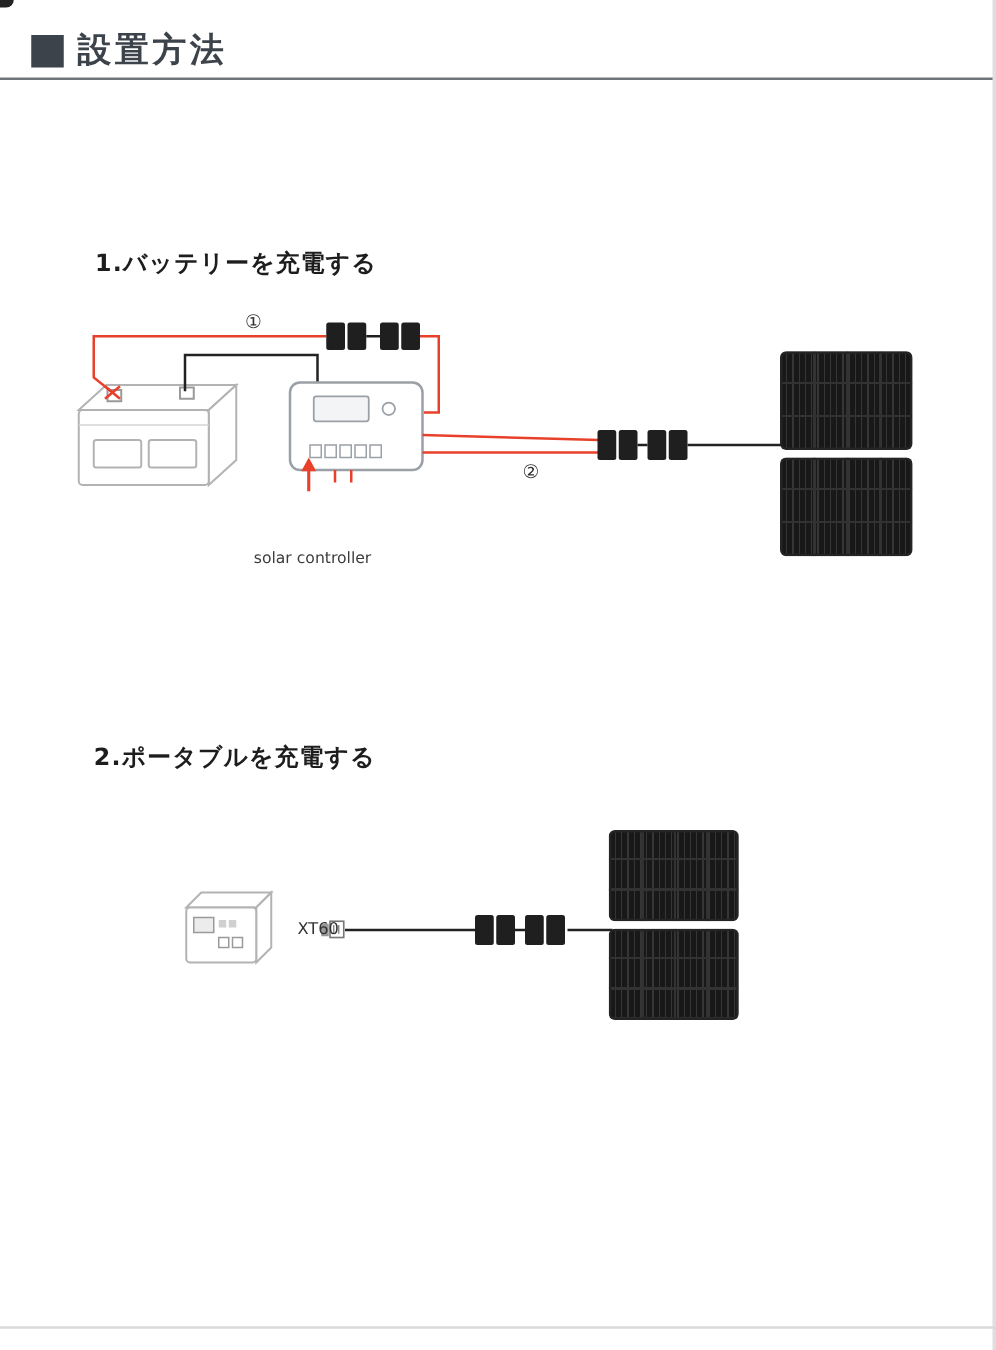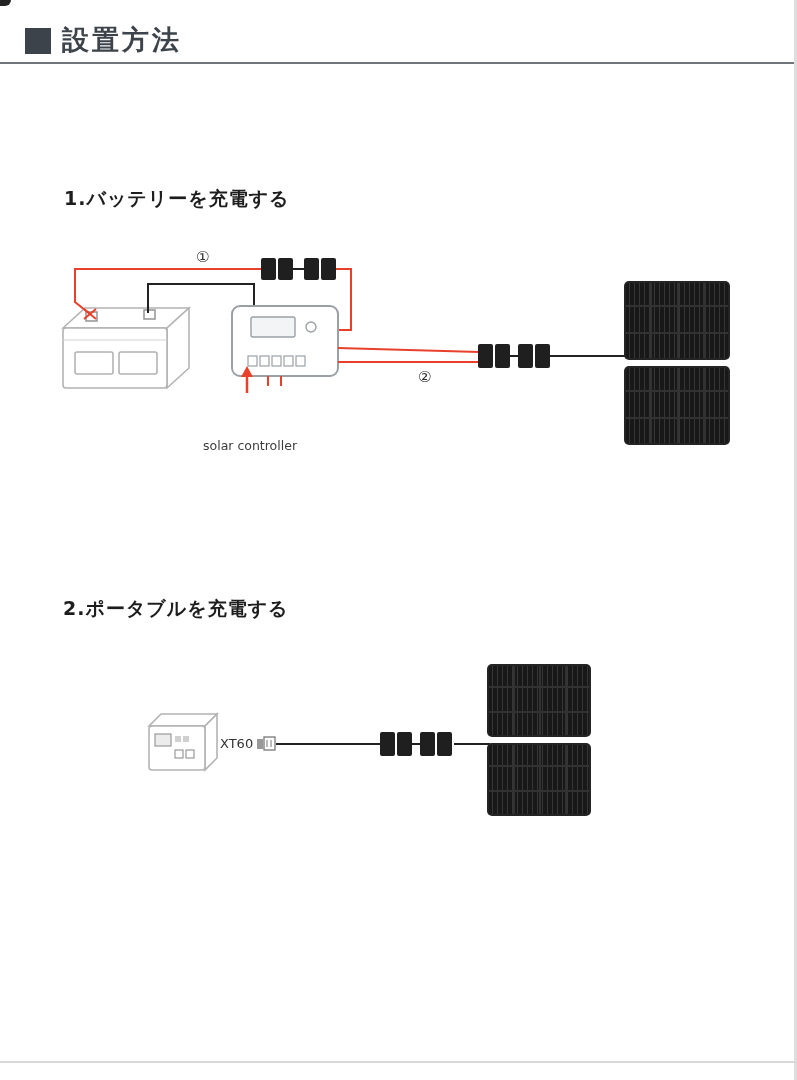--- a/index.html
+++ b/index.html
@@ -12,30 +12,30 @@
     text-align:center;
   }
   .art{position:absolute;left:0;top:0;z-index:1;}
 
   
   .hdr-square{position:absolute;left:25px;top:28px;width:26px;height:26px;background:#3d434b;z-index:3;}
   .page-title{position:absolute;left:62px;top:22px;margin:0;font-size:27px;font-weight:bold;color:#3d434b;letter-spacing:3px;z-index:3;}
   .hdr-rule{position:absolute;left:0;top:62px;width:797px;height:2px;background:#70757c;z-index:3;}
 
   
-  .sec-title{position:absolute;margin:0;font-size:19px;font-weight:bold;color:#1d1d1d;letter-spacing:1px;z-index:3;}
+  .sec-title{position:absolute;margin:12px;font-size:19px;font-weight:bold;color:#1d1d1d;letter-spacing:1px;z-index:3;}
   .s1{left:64px;top:186px;}
-  .s2{left:63px;top:596px;}
+  .s2{left:63px;top:581px;}
 
   
   .lbl{position:absolute;z-index:3;color:#333;}
   .lbl-wire1{left:196px;top:248px;font-size:15px;}
   .lbl-wire2{left:418px;top:368px;font-size:15px;}
   .lbl-controller{left:203px;top:398px;font-size:12.5px;color:#3c3c3c;margin-top:40px;}
-  .lbl-xt60{left:220px;top:736px;font-size:13px;}
+  .lbl-xt60{left:238px;top:736px;font-size:13px;}
 
   
   .solar-panel{position:absolute;z-index:2;}
   .sp-half{
     position:absolute;left:0;width:100%;
     border-radius:5px;
     background-color:#181818;
     background-image:
       repeating-linear-gradient(90deg,#323232 0 2px,transparent 2px 25%),
       repeating-linear-gradient(0deg,#323232 0 2px,transparent 2px 33.34%),

